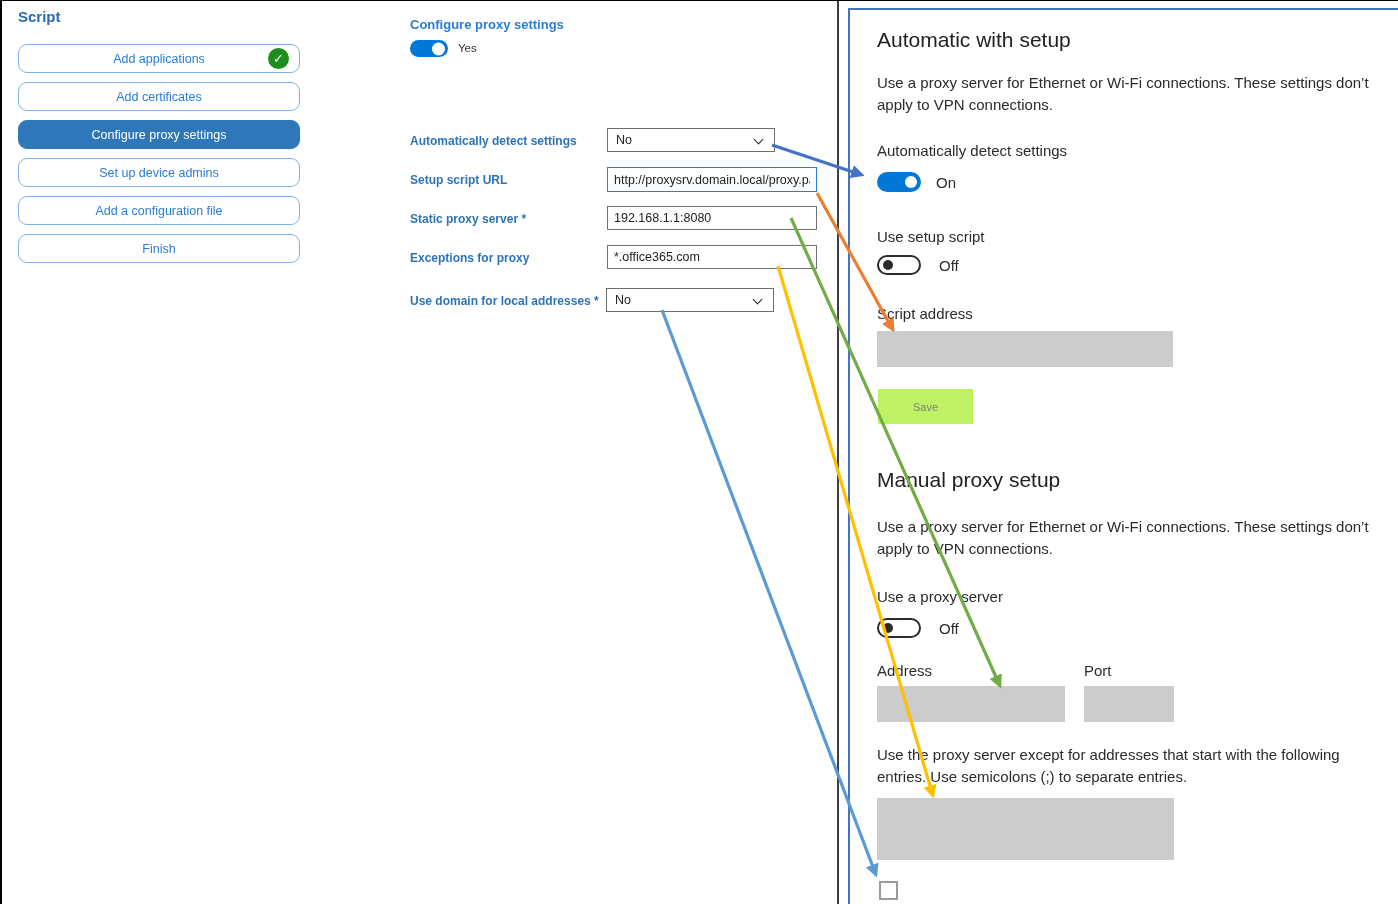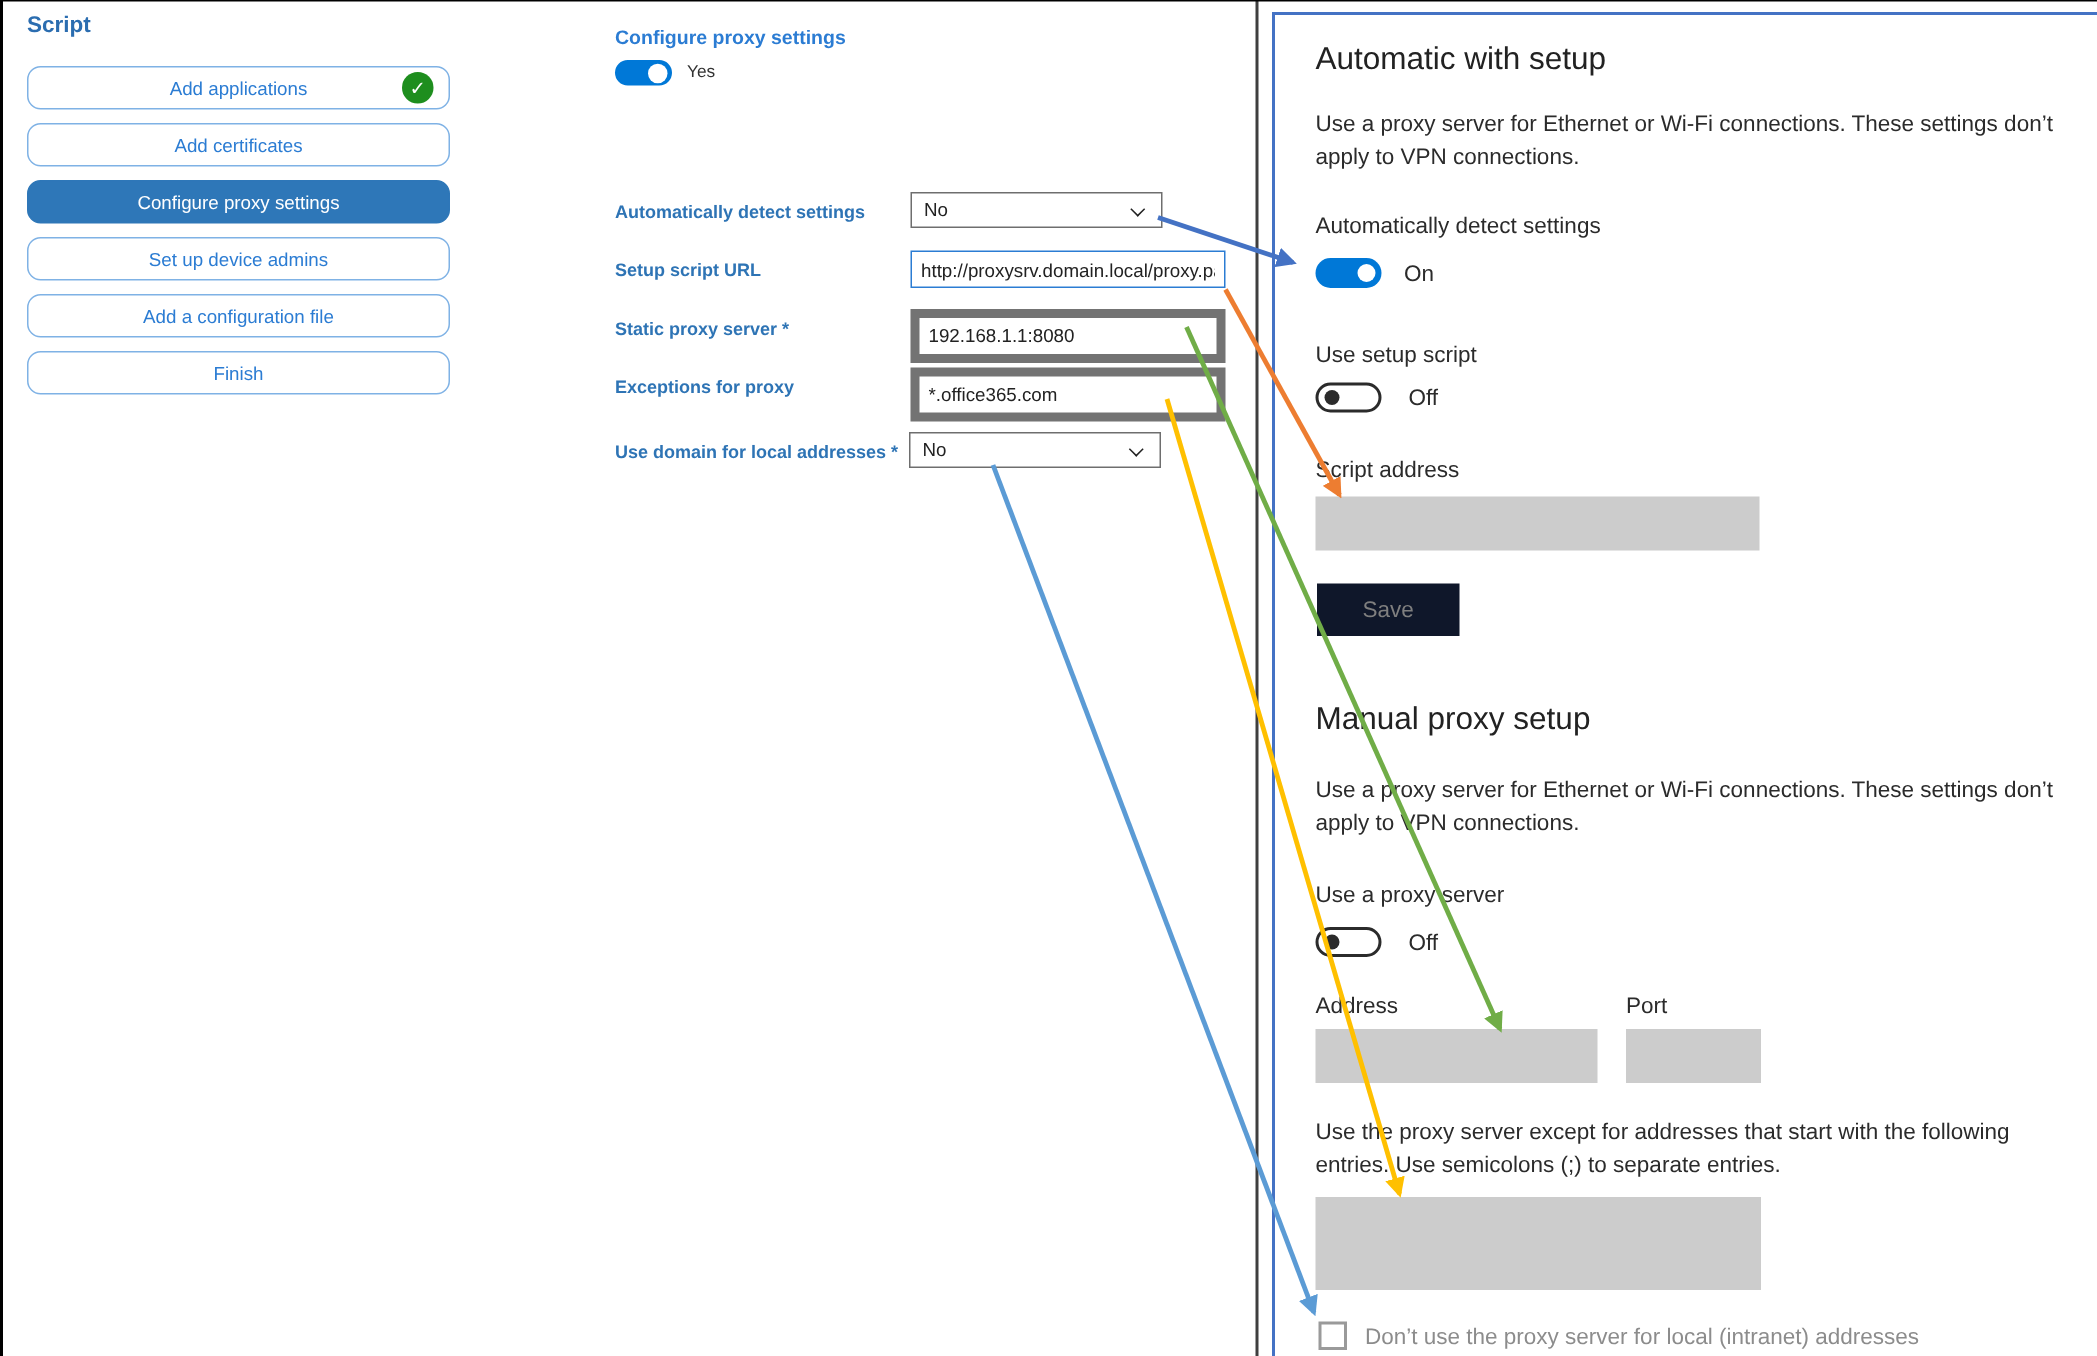--- a/index.html
+++ b/index.html
@@ -30,22 +30,22 @@
   
   .form-title { position:absolute; left:410px; top:17px; font-size:13px; font-weight:bold; color:#2b7cd3; }
   .tg { position:absolute; border-radius:999px; }
   .tg .knob { position:absolute; border-radius:50%; top:50%; transform:translateY(-50%); }
   .tg.on  { background:#0078d7; }
   .tg.on .knob { background:#fff; right:3px; }
   .tg-label { position:absolute; font-size:11.5px; color:#333; }
 
   .fld-label { position:absolute; left:410px; font-size:12px; font-weight:bold; color:#2e74b5; }
   .fld-input {
-    position:absolute; left:607px; width:210px; height:36px;
-    border:6px solid #737373; background:#fff; font-family:inherit;
+    position:absolute; left:607px; width:210px; height:24px;
+    border:1px solid #737373; background:#fff; font-family:inherit;
     font-size:12.5px; color:#222; padding:0 6px;
   }
   .fld-input.focused { border:1px solid #2b7cd3; }
   .fld-select {
     position:absolute; left:607px; width:168px; height:24px;
     border:1px solid #6e6e6e; background:#fff; font-size:12.5px; color:#222;
     line-height:22px; padding-left:8px; cursor:pointer;
   }
   .chev {
     position:absolute; right:12px; top:7px; width:7px; height:7px;
@@ -58,22 +58,22 @@
     position:absolute; left:848px; top:8px; width:556px; height:902px;
     background:#fff; border:2px solid #4472c4;
   }
   .sp-abs { position:absolute; }
   .sp-h1 { font-size:21px; color:#222; font-weight:normal; }
   .sp-body { font-size:15px; color:#2b2b2b; line-height:22px; }
   .sp-label { font-size:15px; color:#2b2b2b; }
   .sp-state { font-size:15px; color:#2b2b2b; }
   .gray-field { background:#cccccc; }
   .save-btn {
-    position:absolute; background:#0f172a; border:none; color:#7f7f7f;
-    font-size:15px; font-family:inherit; cursor:pointer;text-align:center;
+    position:absolute; background:#bef264; border:none; color:#7f7f7f;
+    font-size:11px; font-family:inherit; cursor:pointer;text-align:center;
   }
   .win-tg { position:absolute; width:44px; height:20px; border-radius:999px; }
   .win-tg .knob { position:absolute; border-radius:50%; top:50%; transform:translateY(-50%); }
   .win-tg.on  { background:#0078d7; }
   .win-tg.on .knob  { width:12px; height:12px; background:#fff; right:4px; }
   .win-tg.off { background:#fff; border:2px solid #2b2b2b; }
   .win-tg.off .knob { width:10px; height:10px; background:#2b2b2b; left:4px; }
   .checkbox {
     position:absolute; width:19px; height:19px; background:#fff; border:2px solid #9a9a9a;
   }
@@ -170,21 +170,20 @@
 
   <div class="sp-abs sp-label" style="left:27px; top:652px;">Address</div>
   <div class="sp-abs gray-field" style="left:27px; top:676px; width:188px; height:36px;"></div>
   <div class="sp-abs sp-label" style="left:234px; top:652px;">Port</div>
   <div class="sp-abs gray-field" style="left:234px; top:676px; width:90px; height:36px;"></div>
 
   <div class="sp-abs sp-body" style="left:27px; top:734px; width:475px;">Use the proxy server except for addresses that start with the following entries. Use semicolons (;) to separate entries.</div>
   <div class="sp-abs gray-field" style="left:27px; top:788px; width:297px; height:62px;"></div>
 
   <div class="checkbox" style="left:29px; top:871px;"></div>
-  <div class="chk-label" style="left:60px; top:873px;">Don’t use the proxy server for local (intranet) addresses</div>
 </div>
 
 <svg class="arrow-layer" width="1398" height="904" viewBox="0 0 1398 904">
   <defs>
     <marker id="m0" viewBox="0 0 10 10" refX="8" refY="5" markerWidth="4.2" markerHeight="4.2" orient="auto-start-reverse">
       <path d="M0,0 L10,5 L0,10 z" fill="#4472C4"></path>
     </marker>
     <marker id="m1" viewBox="0 0 10 10" refX="8" refY="5" markerWidth="4.2" markerHeight="4.2" orient="auto-start-reverse">
       <path d="M0,0 L10,5 L0,10 z" fill="#ED7D31"></path>
     </marker>

